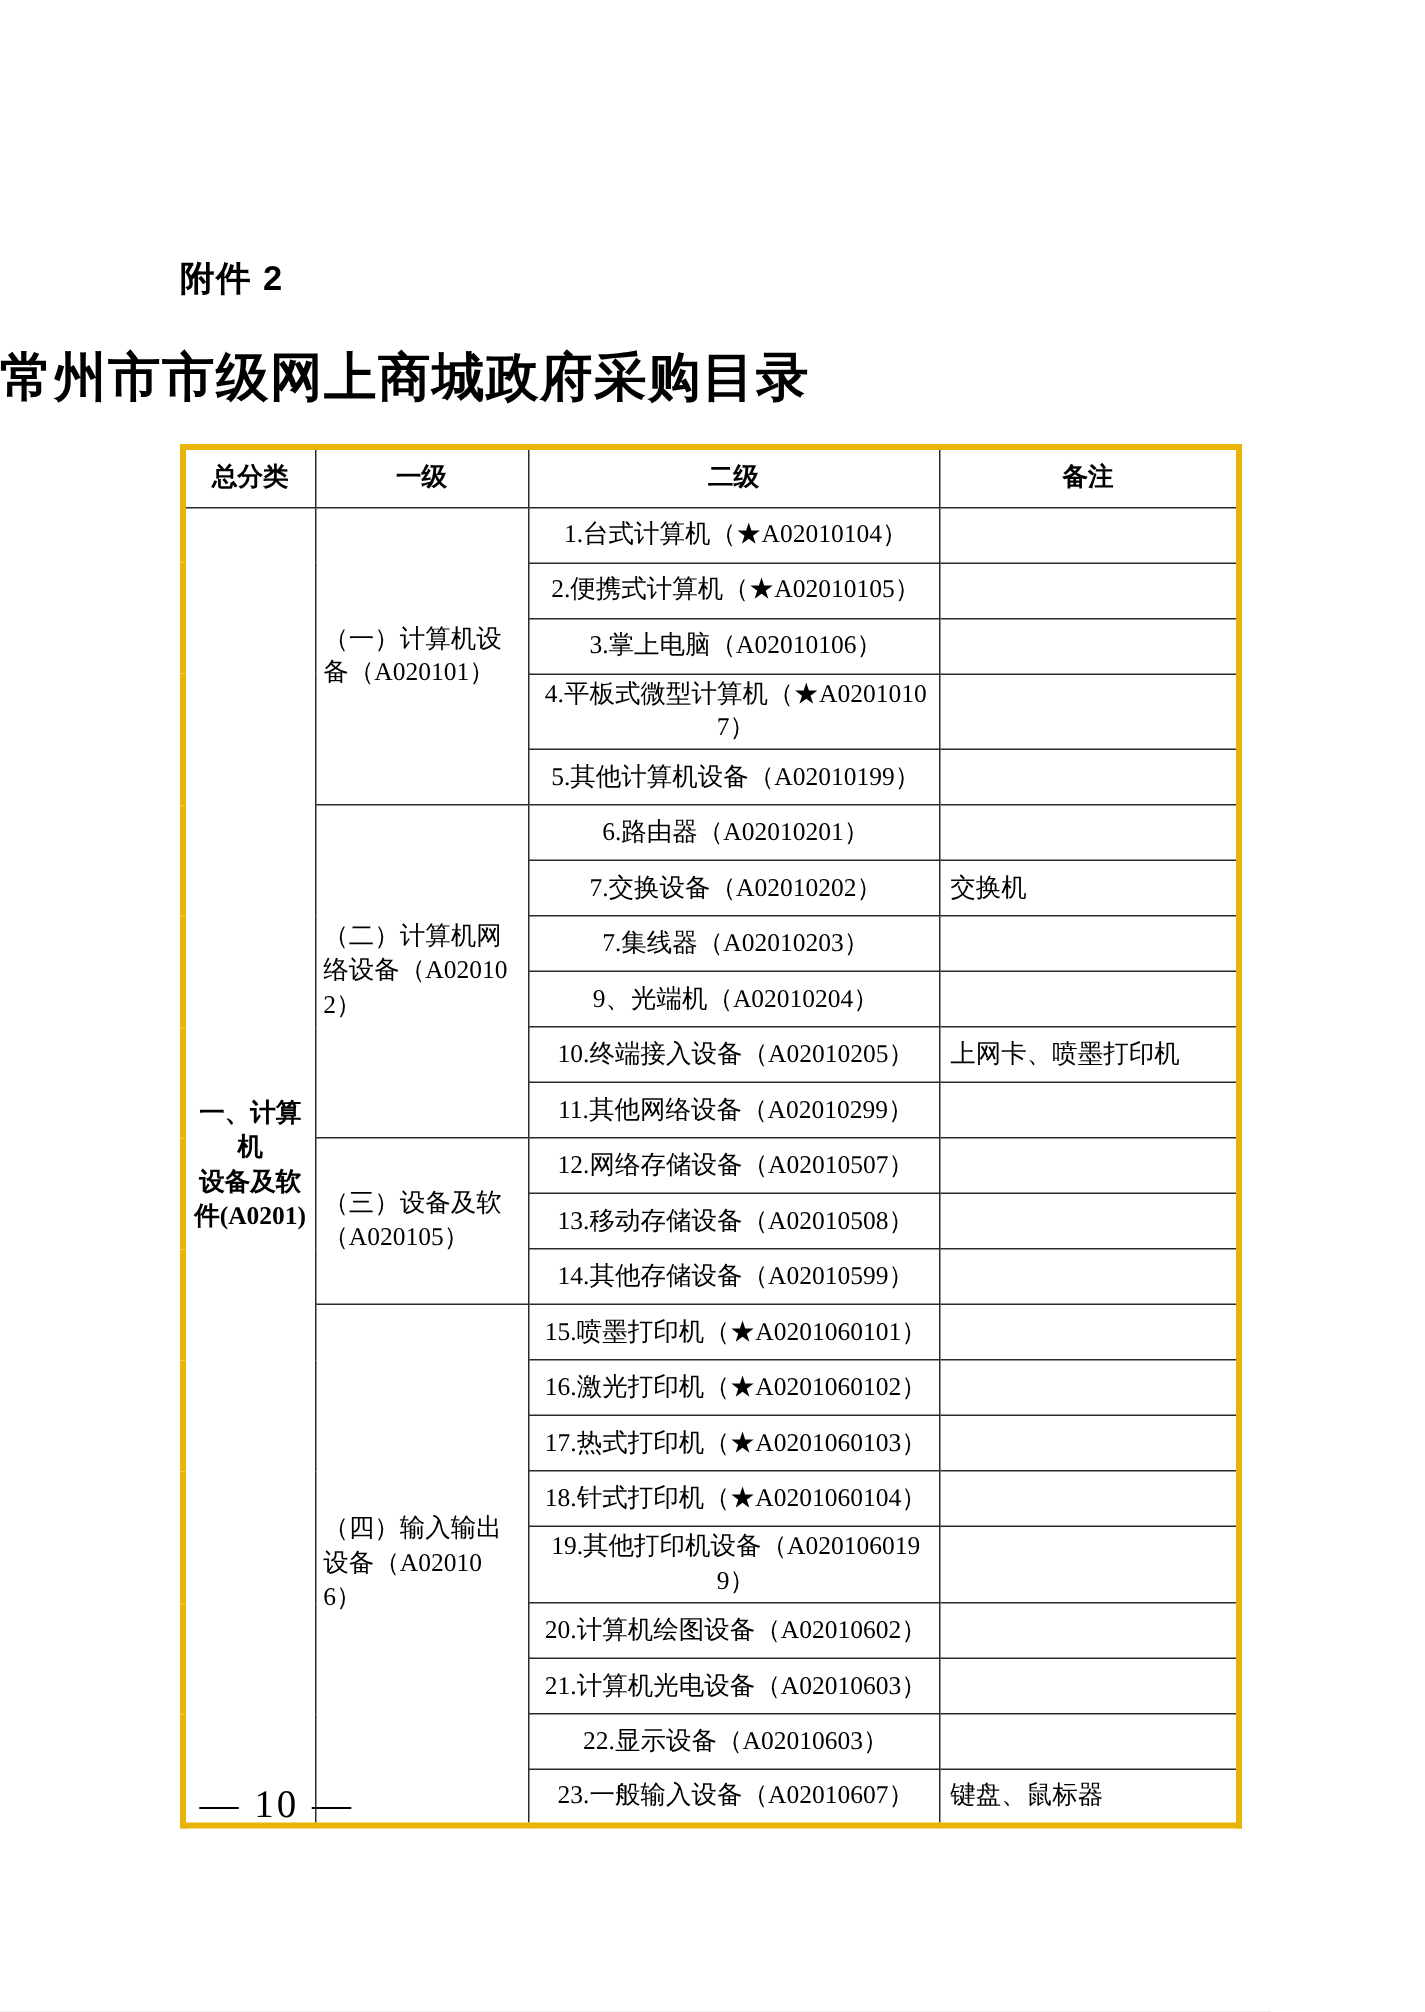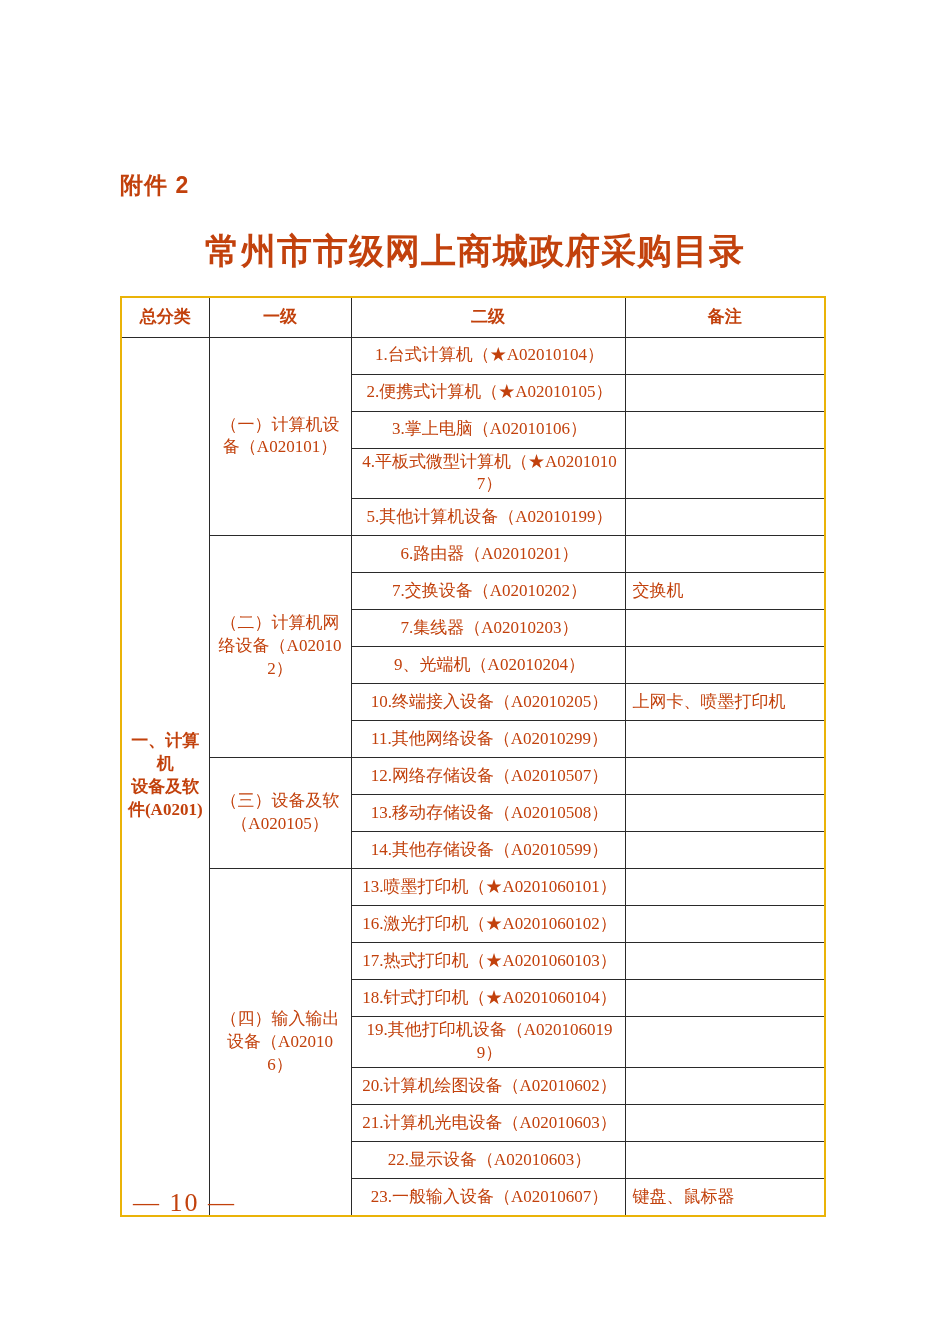--- a/index.html
+++ b/index.html
@@ -3,53 +3,52 @@
 <meta charset="utf-8">
 <style>
   * { margin: 0; padding: 0; box-sizing: border-box; }
   html, body { background: #e8e8e8; }
   .page {
     position: relative;
     width: 950px;
     height: 1341px;
     margin: 0 auto;
     background: #ffffff;
-    color: #c2410c;
+    color: #000000;
     font-family: "Liberation Serif", "DejaVu Serif", serif;
     overflow: hidden;
   }
   .attachment-label {
     position: absolute;
     left: 120px;
     top: 170px;
     font-family: "Liberation Sans", "DejaVu Sans", sans-serif;
     font-weight: 600;
     font-size: 23px;
     letter-spacing: 1px;
   }
   .doc-title {
     position: absolute;
     top: 228px;
     left: 0;
     width: 100%;
-    text-align: center;
     font-weight: 700;
     font-size: 35px;
     letter-spacing: 1px;
   }
   .table-wrap {
     position: absolute;
     left: 120px;
     top: 296px;
   }
   table.catalog {
     border-collapse: collapse;
     table-layout: fixed;
     width: 704px;
-    border: 2px solid #eab308;
+    border: 4px solid #eab308;
   }
   table.catalog th,
   table.catalog td {
     border: 1px solid #2a2a2a;
     font-size: 17px;
     line-height: 1.35;
     vertical-align: middle;
     overflow: hidden;
   }
   table.catalog th {
@@ -59,21 +58,21 @@
   }
   td.cat-cell {
     font-weight: 700;
     text-align: center;
     white-space: pre-line;
     line-height: 1.55;
     padding: 5px 1px;
     word-break: break-all;
   }
   td.lvl1-cell {
-    text-align: center;
+    text-align: left;
     padding: 2px 5px;
     line-height: 1.6;
     word-break: break-all;
   }
   td.lvl2-cell {
     height: 37px;
     text-align: center;
     padding: 2px 4px 2px 7px;
     word-break: break-all;
   }
@@ -174,21 +173,21 @@
           <tr>
             <td class="lvl2-cell">13.移动存储设备（A02010508）</td>
             <td class="remark-cell"></td>
           </tr>
           <tr>
             <td class="lvl2-cell">14.其他存储设备（A02010599）</td>
             <td class="remark-cell"></td>
           </tr>
           <tr>
             <td class="lvl1-cell" rowspan="9">（四）输入输出设备（A020106）</td>
-            <td class="lvl2-cell">13.喷墨打印机（★A0201060101）</td>
+            <td class="lvl2-cell">15.喷墨打印机（★A0201060101）</td>
             <td class="remark-cell"></td>
           </tr>
           <tr>
             <td class="lvl2-cell">16.激光打印机（★A0201060102）</td>
             <td class="remark-cell"></td>
           </tr>
           <tr>
             <td class="lvl2-cell">17.热式打印机（★A0201060103）</td>
             <td class="remark-cell"></td>
           </tr>

